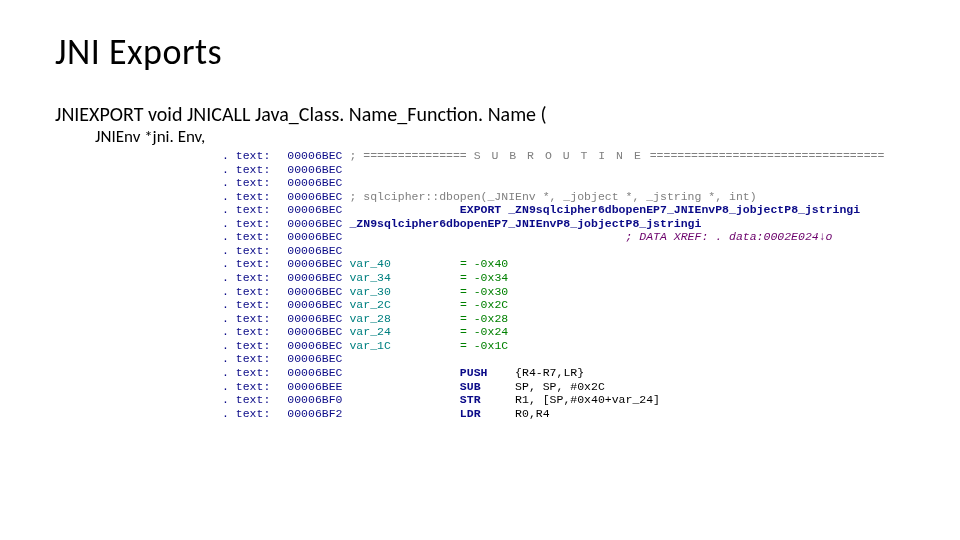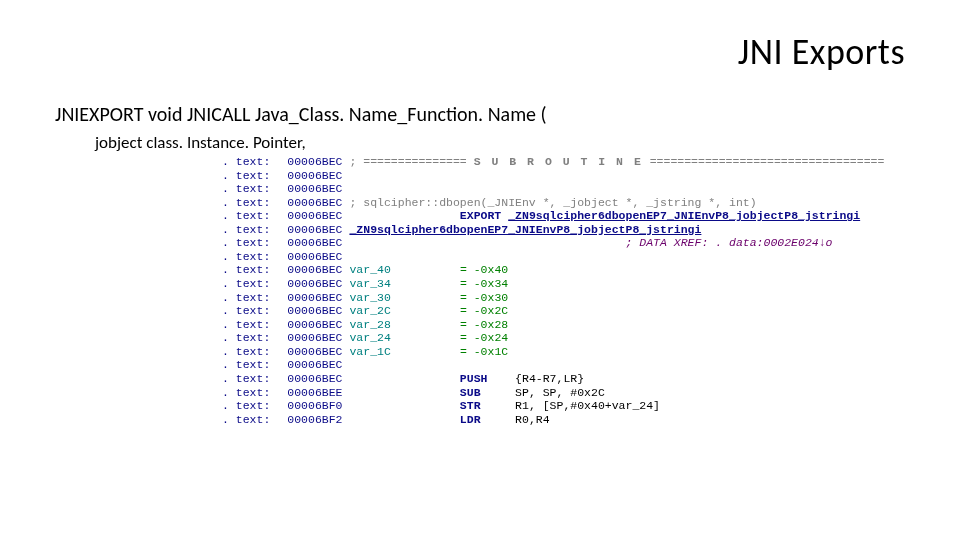--- a/index.html
+++ b/index.html
@@ -14,58 +14,56 @@
   }
   .slide {
     padding: 30px 55px;
     box-sizing: border-box;
   }
   .title {
     font-size: 36px;
     font-weight: 400;
     margin: 0 0 28px 0;
     letter-spacing: 0.5px;
-    text-align: right;
   }
   .decl {
     font-size: 20px;
-    margin-bottom: 6px;
   }
   .decl-args {
     font-size: 17px;
     margin-left: 40px;
     line-height: 1.35;
     margin-bottom: 2px;
   }
   .code-block {
     font-family: "Courier New", monospace;
     font-size: 11.5px;
     white-space: pre;
     margin-left: 150px;
     margin-top: -2px;
     line-height: 1.18;
   }
   .addr   { color: #0a0a88; margin-left: 17px; }
-  .lbl    { color: #0a0a88; font-weight: bold; text-decoration: underline; }
+  .lbl    { color: #0a0a88; font-weight: bold; }
   .cmt    { color: #808080; }
   .var    { color: #008080; }
   .xref   { color: #6b006b; font-style: italic; }
   .num    { color: #008000; }
   .kw     { color: #0a0a88; font-weight: bold; }
-  .subr   { color: #808080; font-weight: bold; letter-spacing: 2px; }
+  .subr   { color: #808080; font-weight: normal; letter-spacing: 2px; }
 </style>
 </head>
 <body>
 
 <div class="slide">
 
   <div class="title">JNI Exports</div>
 
   <div class="decl">JNIEXPORT void JNICALL Java_Class. Name_Function. Name (</div>
-  <div class="decl-args">jobject class. Instance. Pointer,</div>
+  <div class="decl-args">JNIEnv *jni. Env,</div>
 
   <div class="code-block"><span class="addr">. text:</span><span class="addr">00006BEC</span> <span class="cmt">; ===============</span> <span class="subr">S U B R O U T I N E</span> <span class="cmt">==================================</span>
 <span class="addr">. text:</span><span class="addr">00006BEC</span>
 <span class="addr">. text:</span><span class="addr">00006BEC</span>
 <span class="addr">. text:</span><span class="addr">00006BEC</span> <span class="cmt">; sqlcipher::dbopen(_JNIEnv *, _jobject *, _jstring *, int)</span>
 <span class="addr">. text:</span><span class="addr">00006BEC</span>                 <span class="kw">EXPORT</span> <span class="lbl">_ZN9sqlcipher6dbopenEP7_JNIEnvP8_jobjectP8_jstringi</span>
 <span class="addr">. text:</span><span class="addr">00006BEC</span> <span class="lbl">_ZN9sqlcipher6dbopenEP7_JNIEnvP8_jobjectP8_jstringi</span>
 <span class="addr">. text:</span><span class="addr">00006BEC</span>                                         <span class="xref">; DATA XREF: . data:0002E024↓o</span>
 <span class="addr">. text:</span><span class="addr">00006BEC</span>
 <span class="addr">. text:</span><span class="addr">00006BEC</span> <span class="var">var_40</span>          <span class="num">= -0x40</span>

